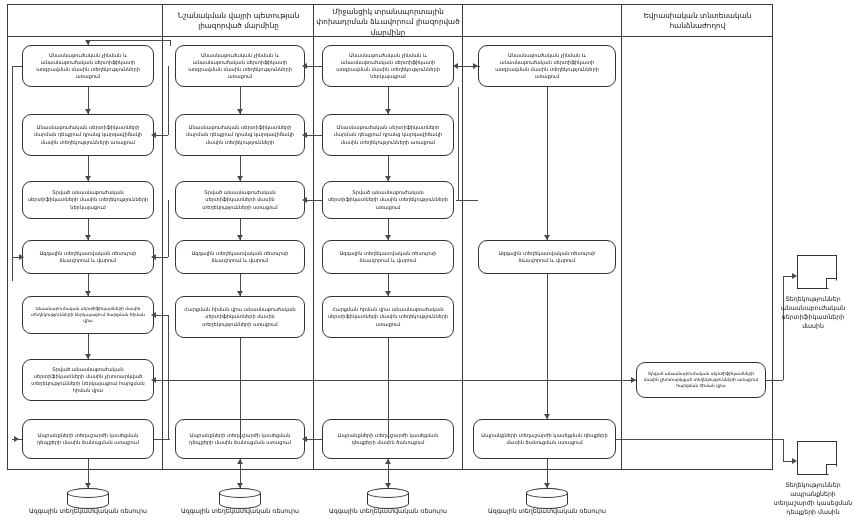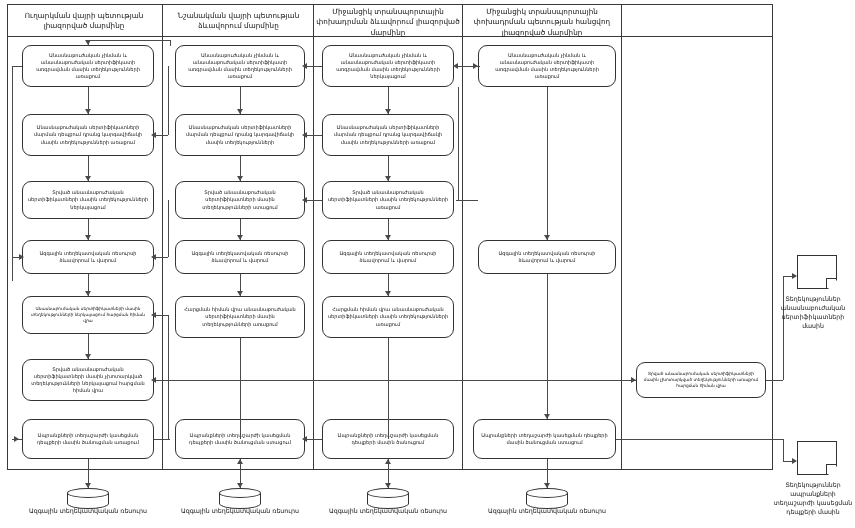--- a/index.html
+++ b/index.html
@@ -171,24 +171,23 @@
 
 <div id="canvas">
 
   <div class="lane-frame"></div>
   <div class="lane-header-rule" style="top:36px;"></div>
   <div class="lane-div" style="left:162px; top:4px;"></div>
   <div class="lane-div" style="left:313px; top:4px;"></div>
   <div class="lane-div" style="left:462px; top:4px;"></div>
   <div class="lane-div" style="left:621px; top:4px;"></div>
 
-  <div class="lane-title" style="left:10px; top:11px; width:148px;">Ուղարկման վայրի պետության լիազորված մարմինը</div>
-  <div class="lane-title" style="left:166px; top:11px; width:145px;">Նշանակման վայրի պետության ձևավորում մարմինը</div>
+  <div class="lane-title" style="left:166px; top:11px; width:145px;">Նշանակման վայրի պետության լիազորված մարմինը</div>
   <div class="lane-title" style="left:316px; top:7px; width:144px;">Միջանցիկ տրանսպորտային փոխադրման ձևավորում լիազորված մարմինը</div>
-  <div class="lane-title" style="left:465px; top:7px; width:154px;">Միջանցիկ տրանսպորտային փոխադրման պետության հանցվող լիազորված մարմինը</div>
+  <div class="lane-title" style="left:625px; top:11px; width:145px;">Եվրասիական տնտեսական հանձնաժողով</div>
 
   <div class="pbox" style="left:22px; top:45px; width:132px; height:42px;">Անասնաբուժական չինման և անասնաբուժական սերտիֆիկատի առգրավման մասին տեղեկությունների առաքում</div>
   <div class="pbox" style="left:22px; top:114px; width:132px; height:42px;">Անասնաբուժական սերտիֆիկատների մարման դեպքում դրանց կարգավիճակի մասին տեղեկությունների առաքում</div>
   <div class="pbox" style="left:22px; top:181px; width:132px; height:38px;">Տրված անասնաբուժական սերտիֆիկատների մասին տեղեկությունների ներկայացում</div>
   <div class="pbox" style="left:22px; top:240px; width:132px; height:34px;">Ազգային տեղեկատվական ռեսուրսի ձևավորում և վարում</div>
   <div class="pbox tiny" style="left:22px; top:296px; width:132px; height:38px;">Անասնաբուժական սերտիֆիկատների մասին տեղեկությունների ներկայացում հարցման հիման վրա</div>
   <div class="pbox" style="left:22px; top:359px; width:132px; height:42px;">Տրված անասնաբուժական սերտիֆիկատների մասին չխոտարկված տեղեկությունների ներկայացում հարցման հիման վրա</div>
   <div class="pbox" style="left:22px; top:419px; width:132px; height:40px;">Ապրանքների տեղաշարժի կասեցման դեպքերի մասին ծանուցման առաքում</div>
 
   <div class="pbox" style="left:175px; top:45px; width:130px; height:42px;">Անասնաբուժական չինման և անասնաբուժական սերտիֆիկատի առգրավման մասին տեղեկությունների առաքում</div>

